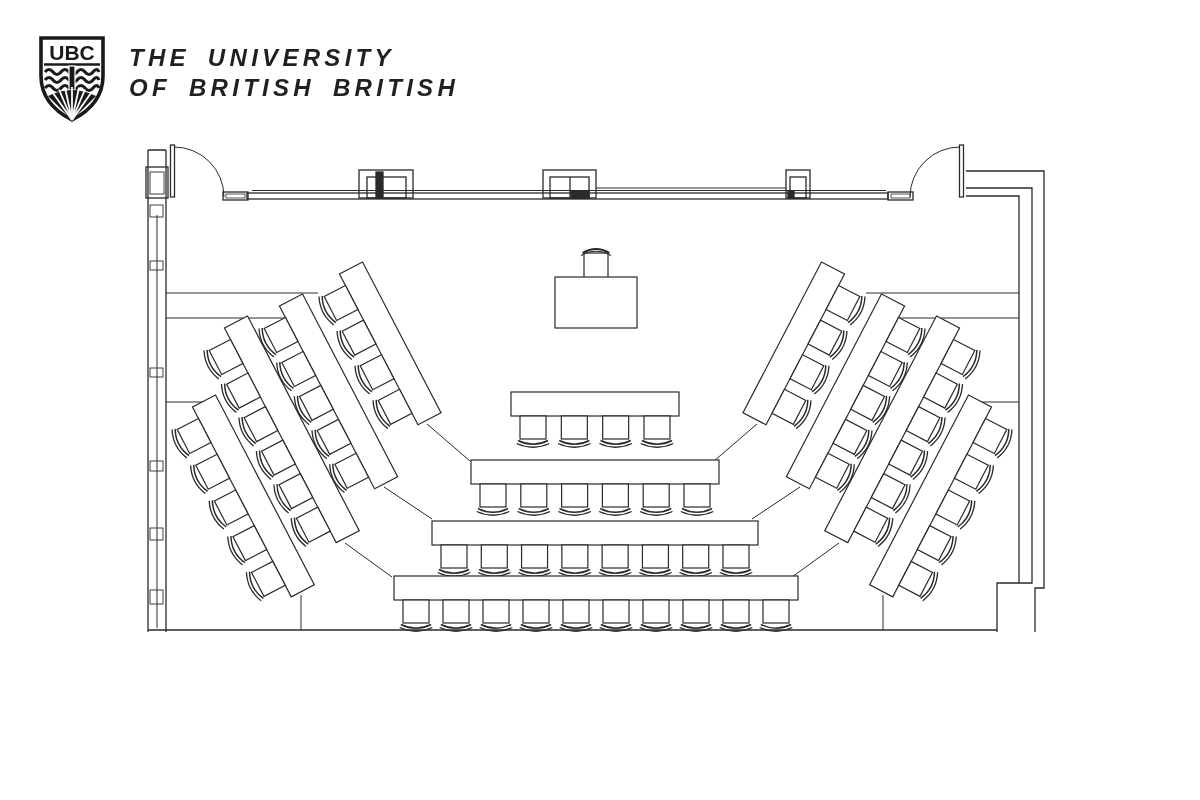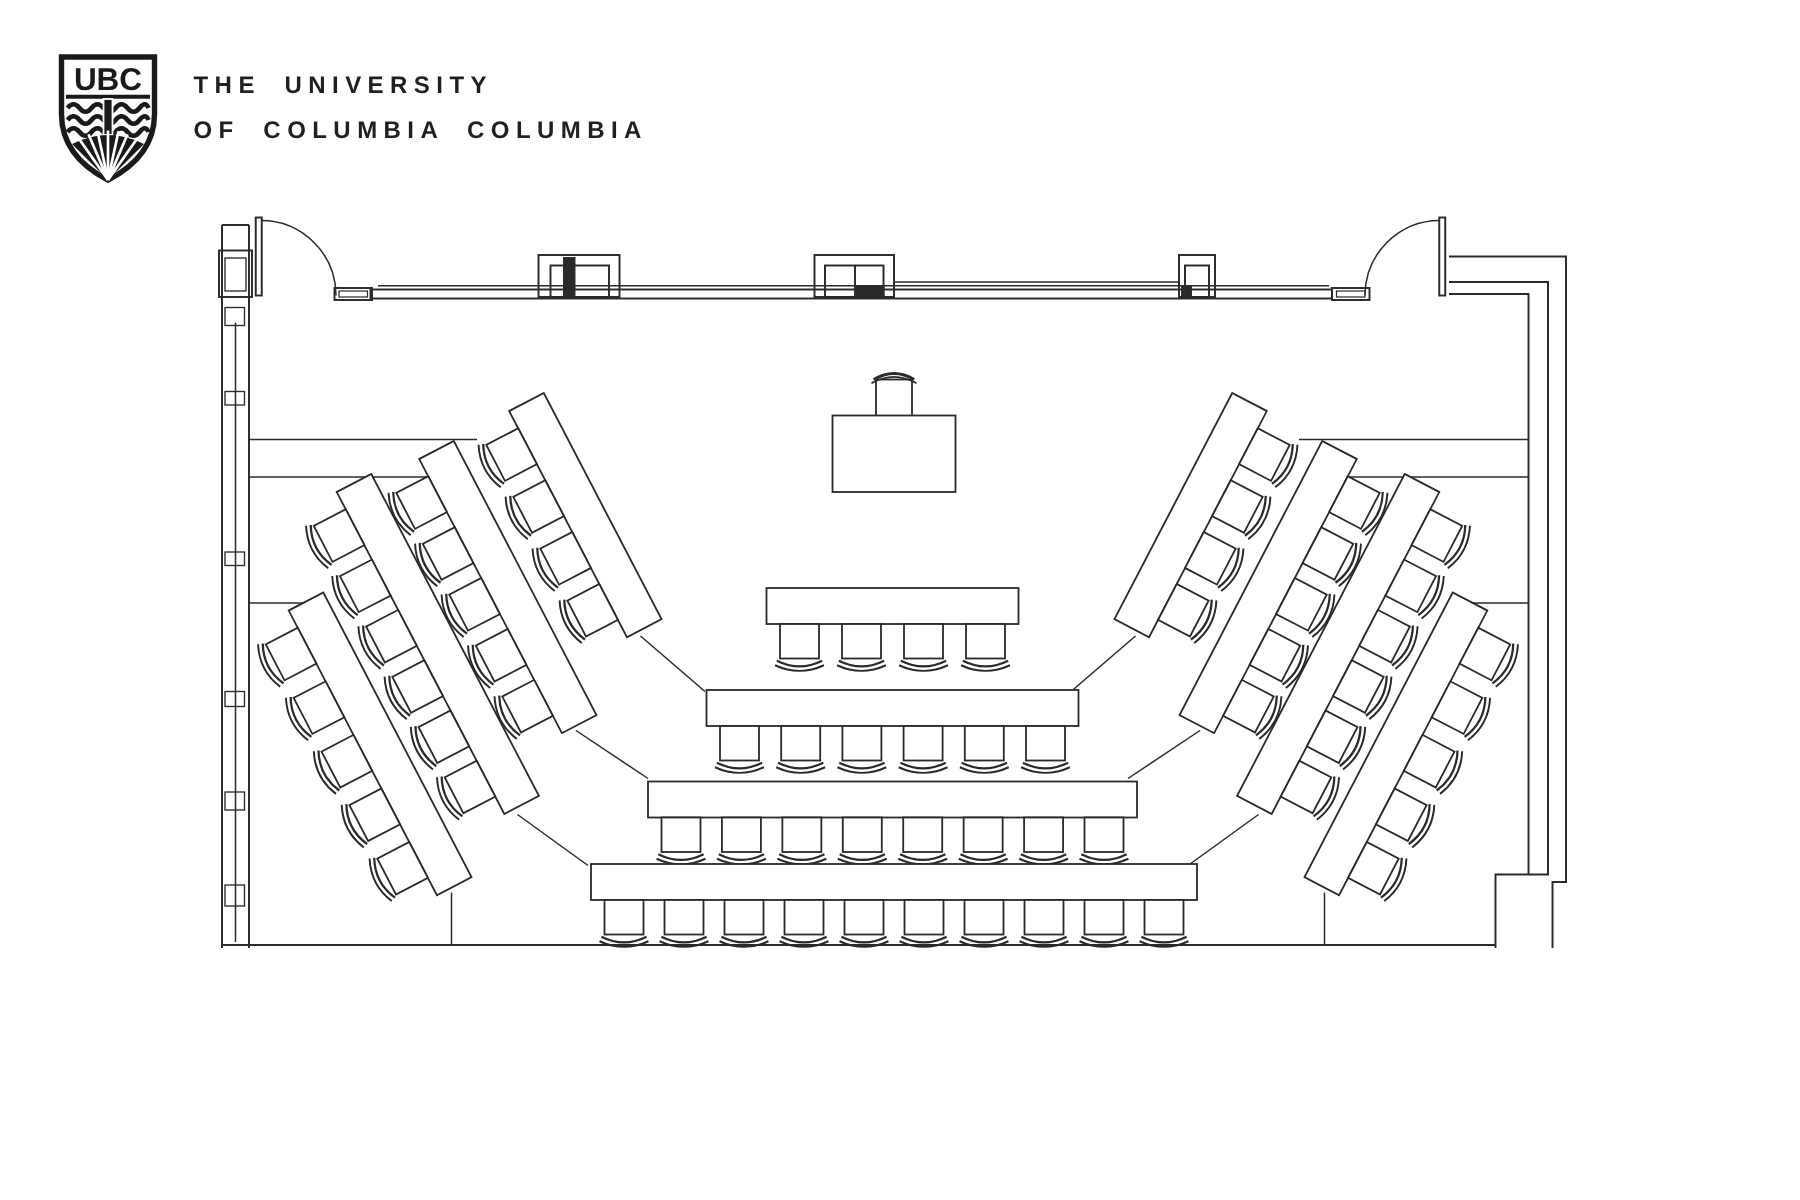--- a/index.html
+++ b/index.html
@@ -1,20 +1,20 @@
 <!DOCTYPE html>
 <html><head>
 <meta charset="utf-8">
 <style>
   html,body{margin:0;padding:0;background:#fff;}
   .page{position:relative;width:1200px;height:632px;background:#ffffff;overflow:hidden;
         font-family:"Liberation Sans",sans-serif;color:#231f20;}
   .hdr-logo{position:absolute;left:38px;top:36px;width:68px;height:86px;}
-  .wordmark{position:absolute;left:129px;top:43px;font-weight:bold;font-size:16px;
-            letter-spacing:4.3px;word-spacing:7px;line-height:30px;color:#231f20;}
+  .wordmark{position:absolute;left:129px;top:43px;font-weight:bold;font-size:24px;
+            letter-spacing:4.3px;word-spacing:7px;line-height:30px;color:#231f20;font-style:italic;}
   .room-code{position:absolute;top:40px;right:37px;font-weight:bold;font-size:30px;
              letter-spacing:0.5px;color:#1a1a1a;}
   .plan{position:absolute;left:0;top:0;width:1200px;height:800px;}
   svg{display:block;}
 </style>
 </head>
 <body>
 
 <div class="page">
 
@@ -35,21 +35,21 @@
       <line x1="33" y1="84" x2="26" y2="51.5"></line>
         <line x1="33" y1="84" x2="33" y2="51"></line>
       <line x1="33" y1="84" x2="40" y2="51.5"></line>
         <line x1="33" y1="84" x2="46" y2="53.5"></line>
       <line x1="33" y1="84" x2="52" y2="57"></line>
     </g>
   </svg>
 
   <div class="wordmark">
     <div>THE UNIVERSITY</div>
-    <div>OF COLUMBIA COLUMBIA</div>
+    <div>OF BRITISH BRITISH</div>
   </div>
 
 
   <svg class="plan" viewBox="0 0 1200 800">
     <g stroke="#2a2a2a" stroke-width="1.3" fill="none">
 
       <g>
         <rect x="247" y="193" width="641" height="6"></rect>
         <line x1="252" y1="190.5" x2="886" y2="190.5" stroke-width="1"></line>
         <line x1="596" y1="188" x2="786" y2="188" stroke-width="1"></line>

